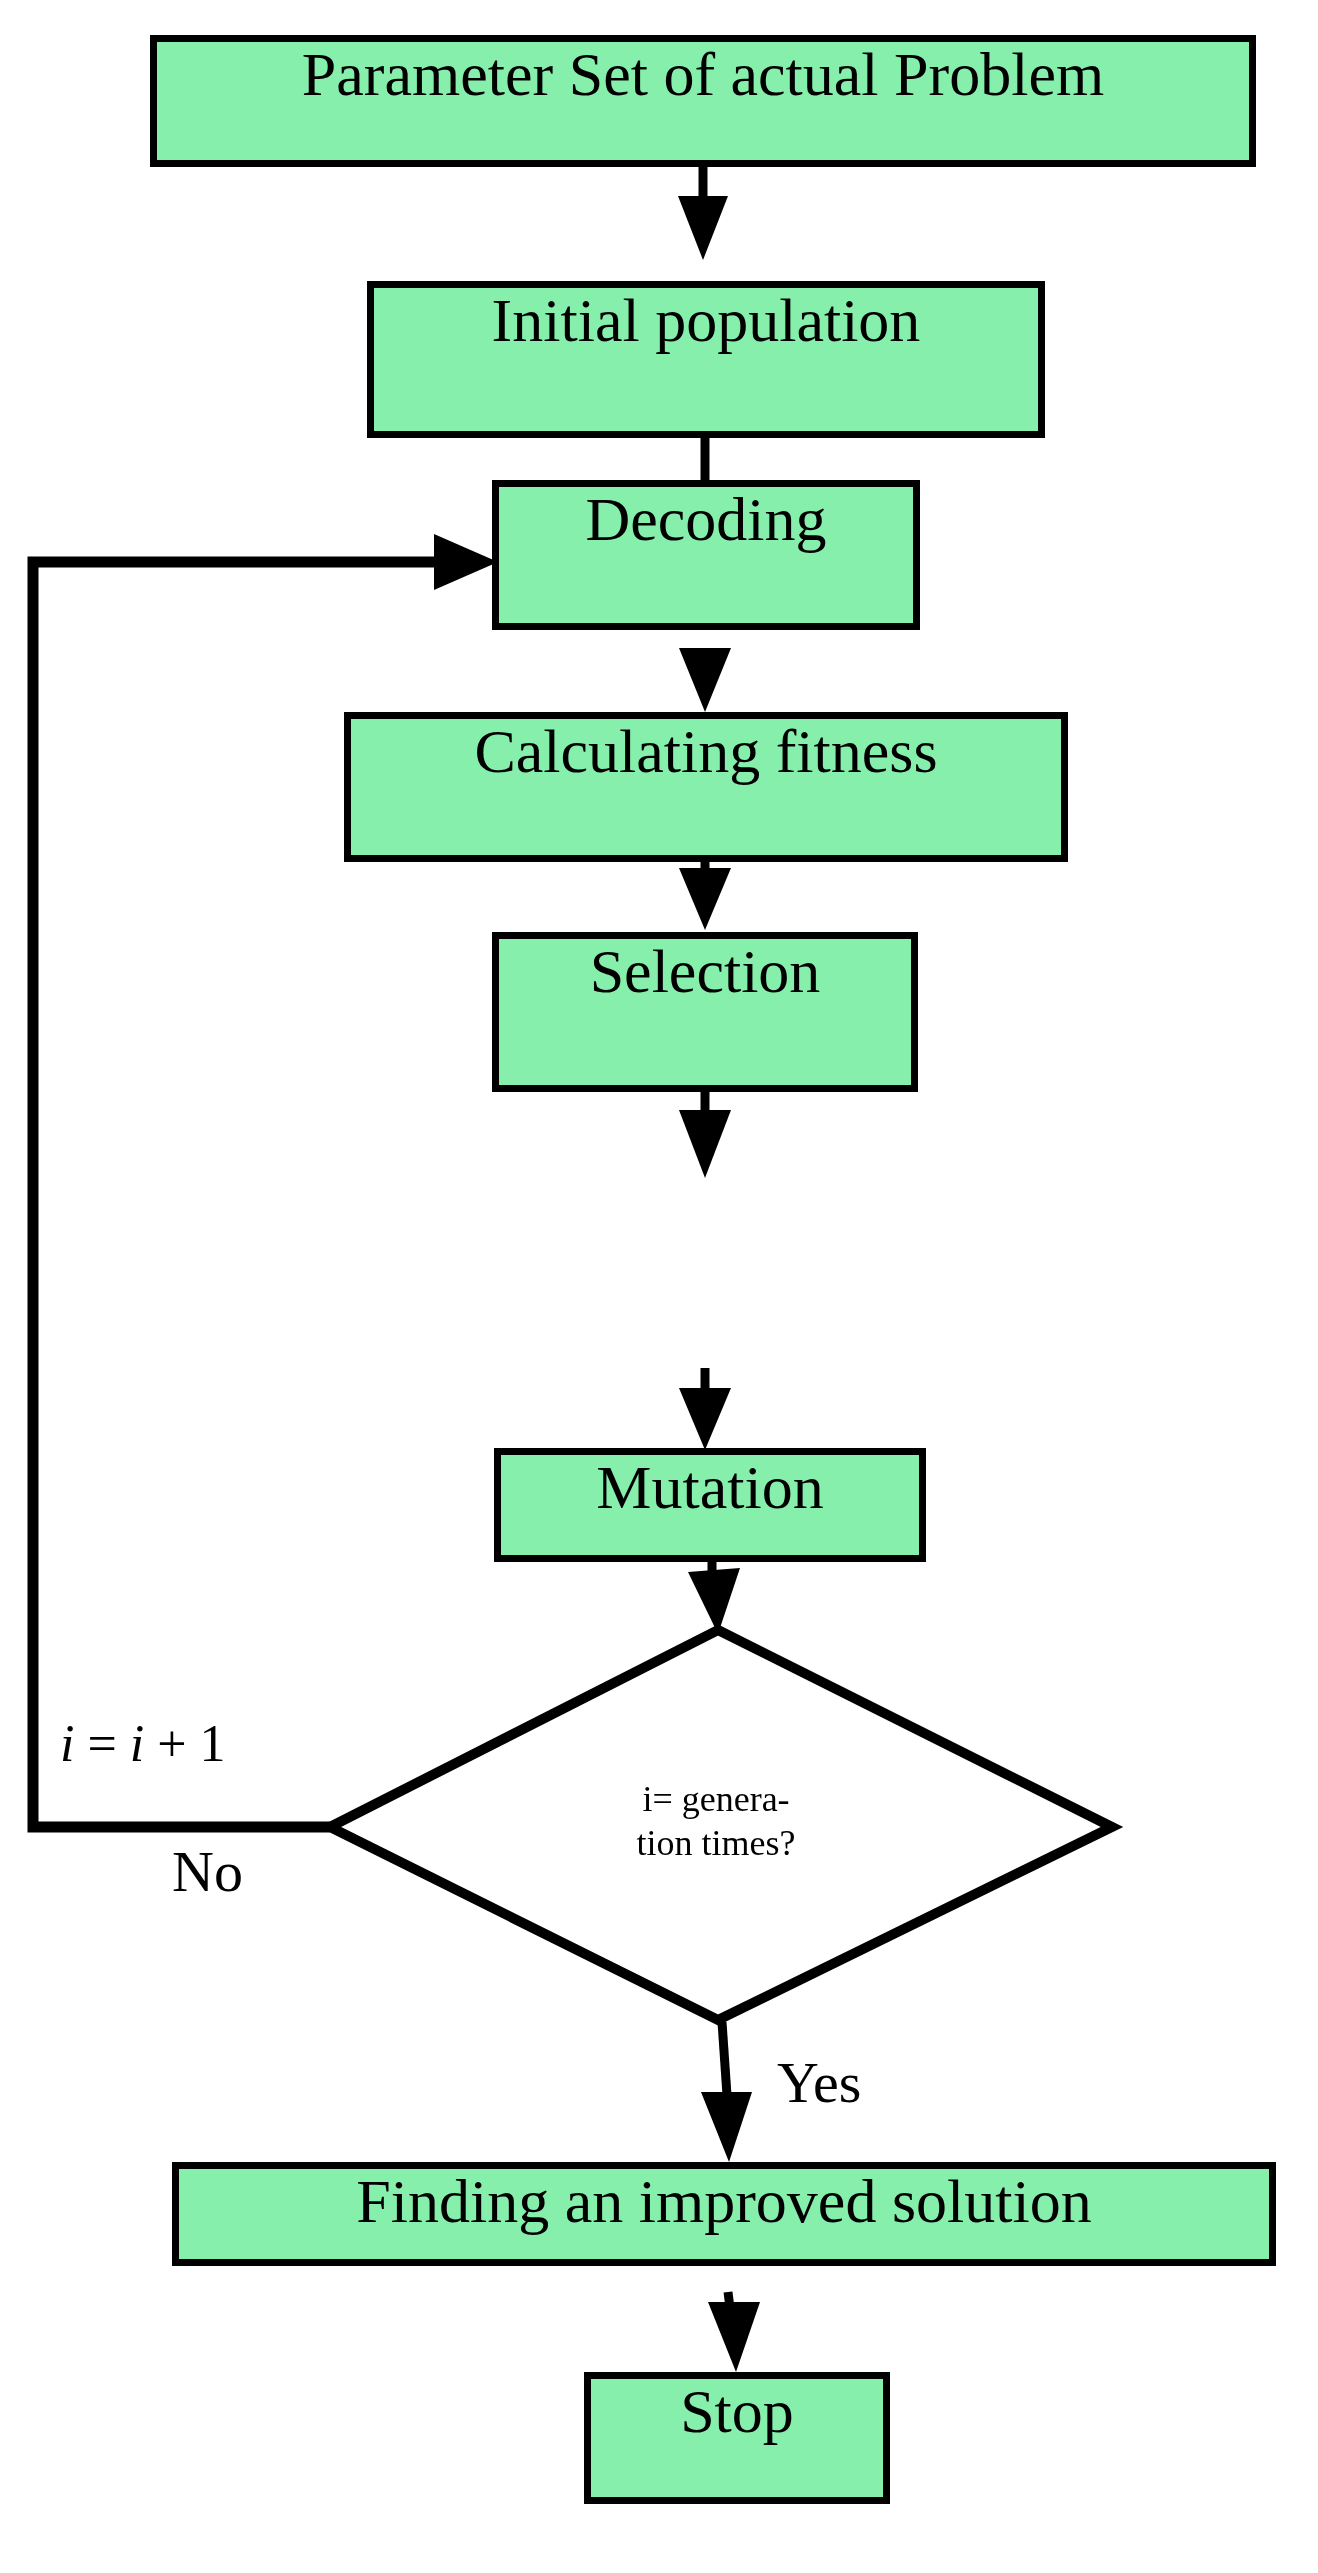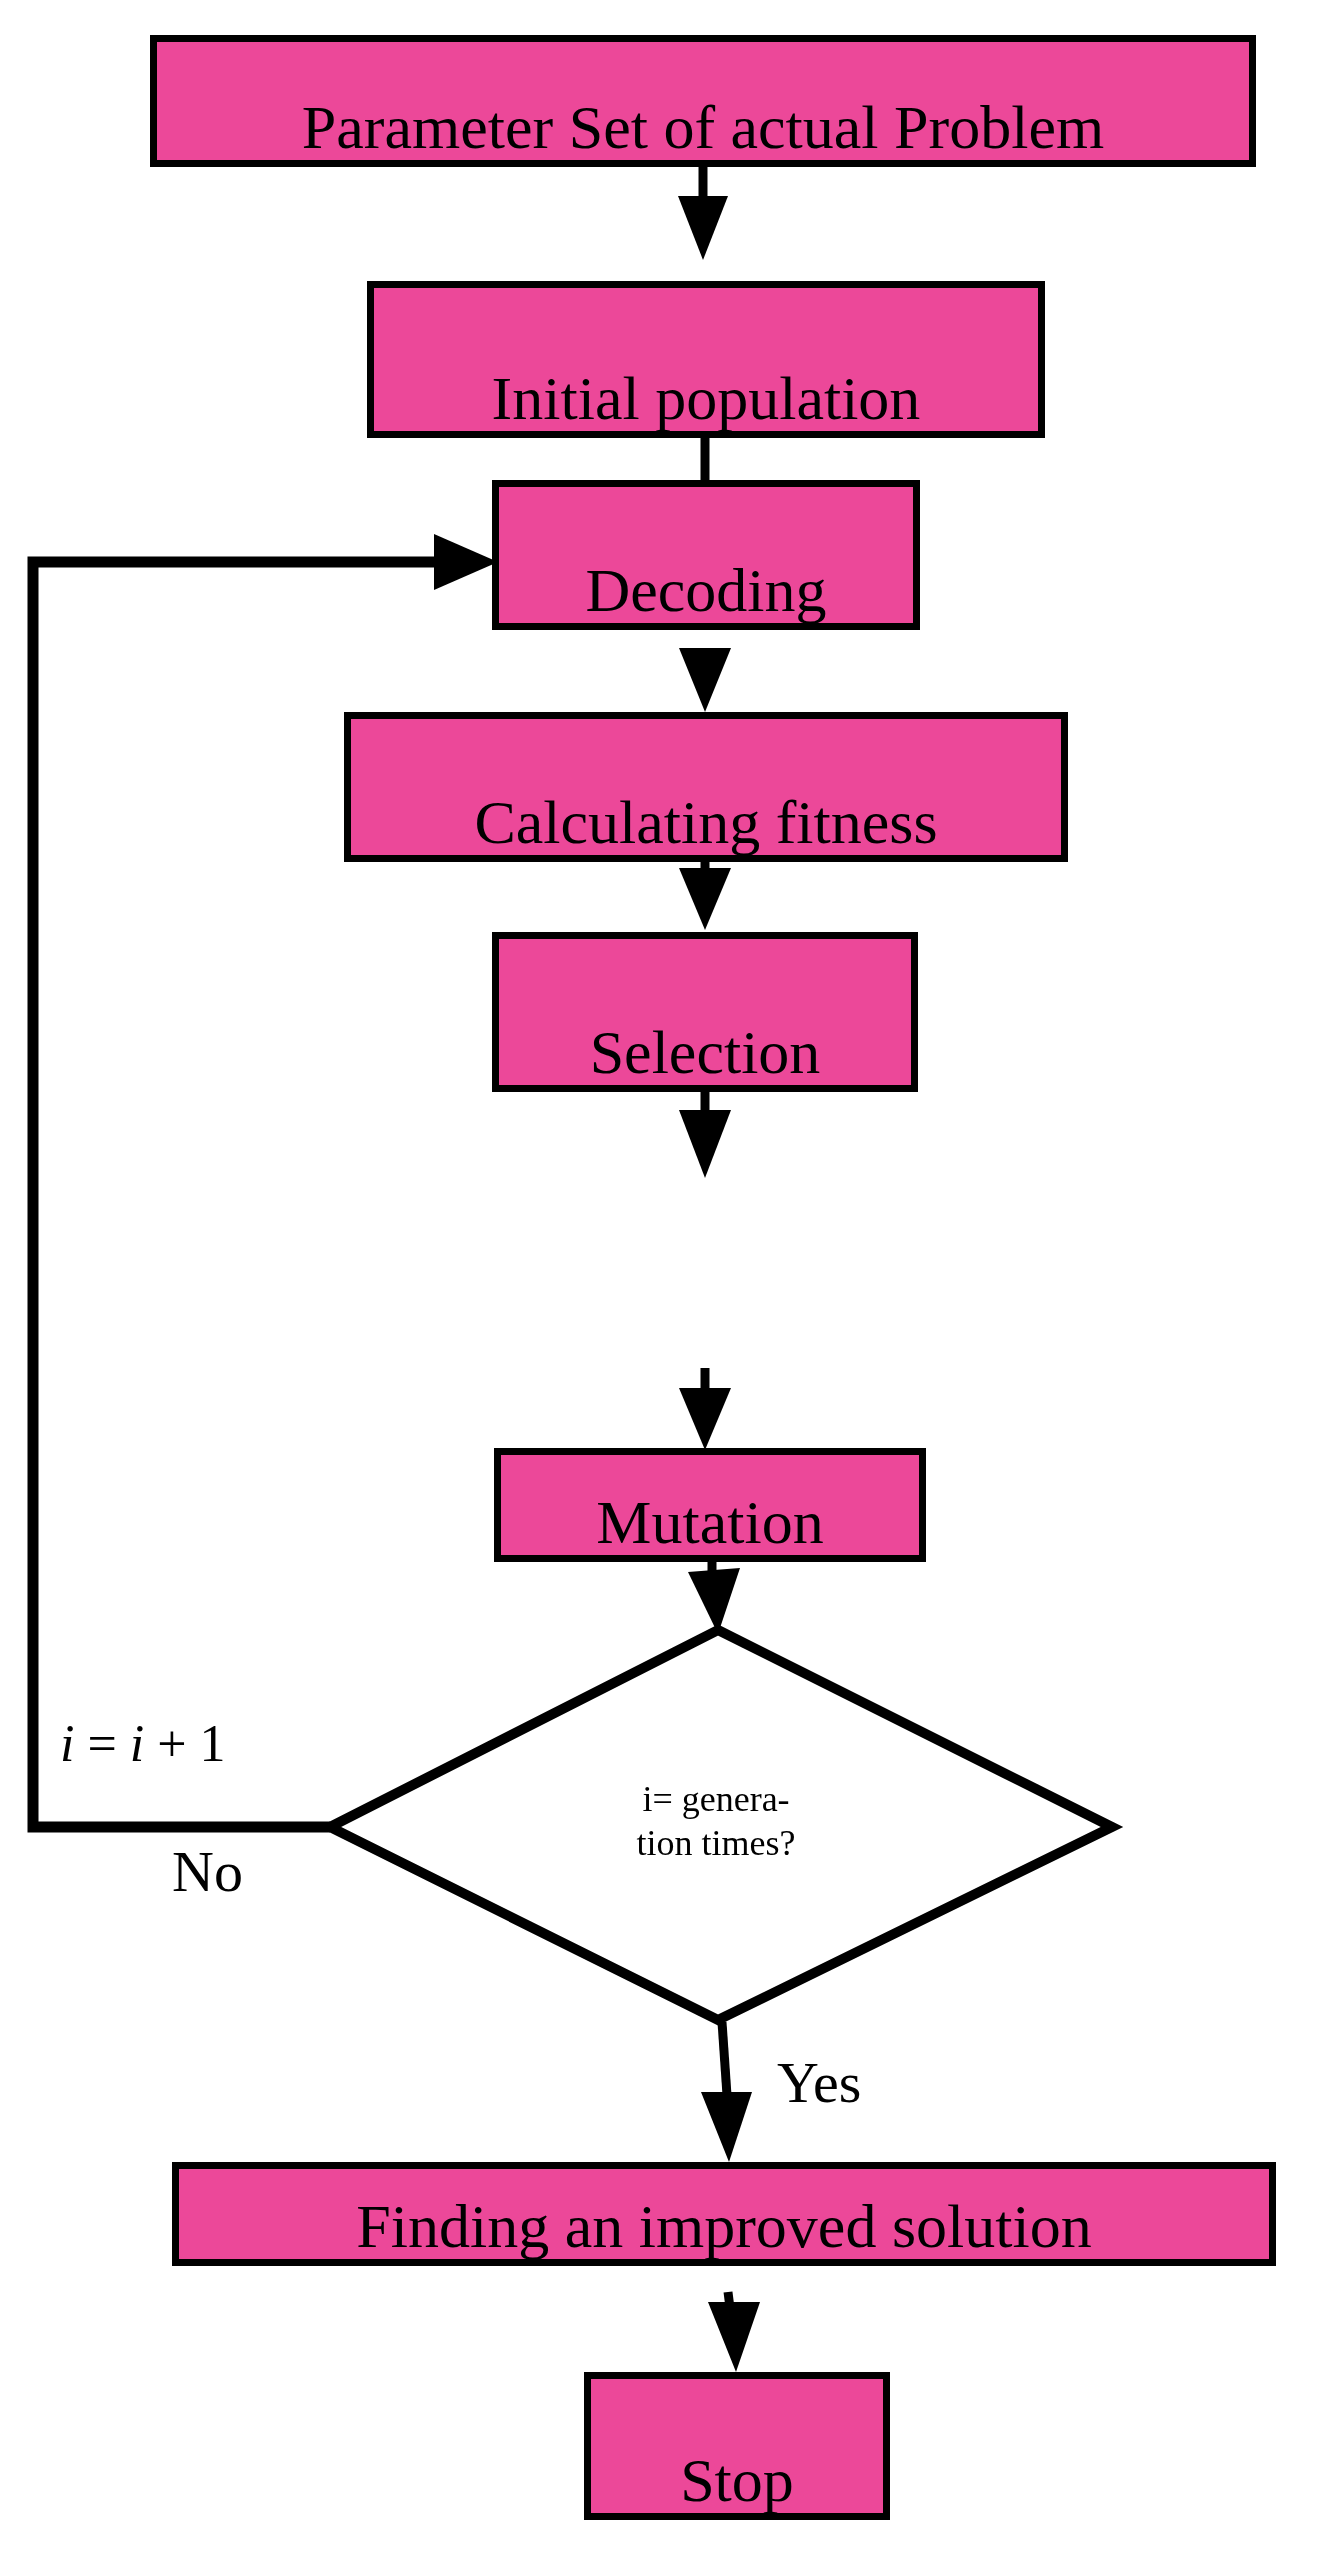--- a/index.html
+++ b/index.html
@@ -20,24 +20,24 @@
   #flow-svg {
     position: absolute;
     left: 0;
     top: 0;
     width: 1318px;
     height: 2573px;
   }
   .node-box {
     position: absolute;
     box-sizing: border-box;
-    background: #ec4899;
+    background: #86efac;
     border: 7px solid #000000;
     display: flex;
-    align-items: flex-end;
+    align-items: flex-start;
     justify-content: center;
     text-align: center;
     z-index: 5;
   }
   .node-label {
     font-family: "Liberation Serif", "DejaVu Serif", serif;
     font-size: 62px;
     line-height: 1.05;
     color: #000000;
     white-space: nowrap;
@@ -153,21 +153,21 @@
 
 
   <div class="node-box" style="left:494px; top:1448px; width:432px; height:114px;">
     <span class="node-label">Mutation</span>
   </div>
 
   <div class="node-box" style="left:172px; top:2162px; width:1104px; height:104px;">
     <span class="node-label">Finding an improved solution</span>
   </div>
 
-  <div class="node-box" style="left:584px; top:2372px; width:306px; height:148px;">
+  <div class="node-box" style="left:584px; top:2372px; width:306px; height:132px;">
     <span class="node-label">Stop</span>
   </div>
 
   <div class="diamond-label" style="left:566px; top:1778px; width:300px;">
     <div>i=  genera-</div>
     <div>tion times?</div>
   </div>
 
   <div class="edge-label math" style="left:60px; top:1718px;">
     <span class="ital">i</span><span> = </span><span class="ital">i</span><span> + 1</span>

